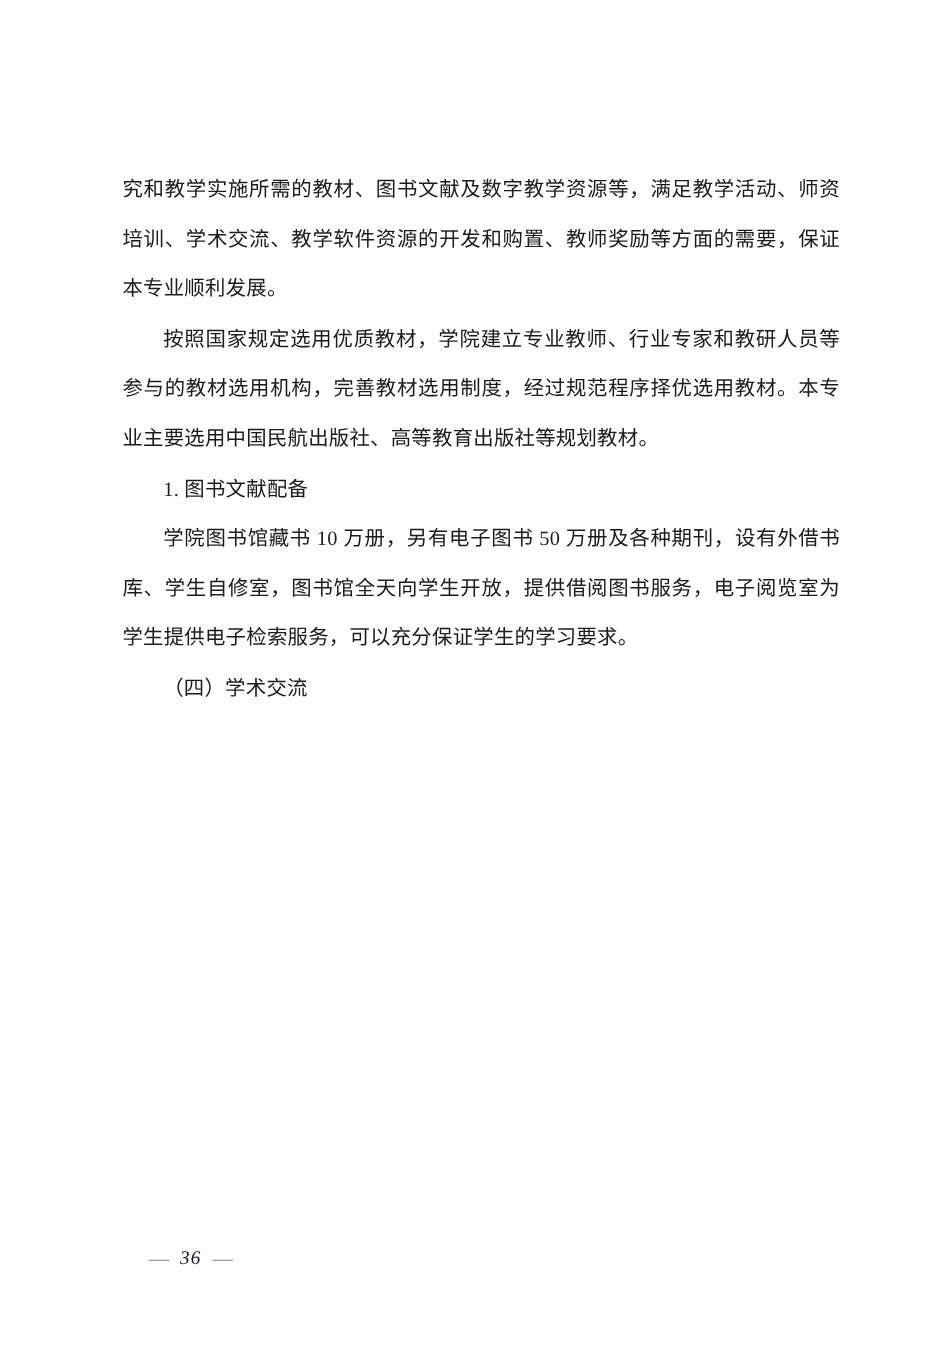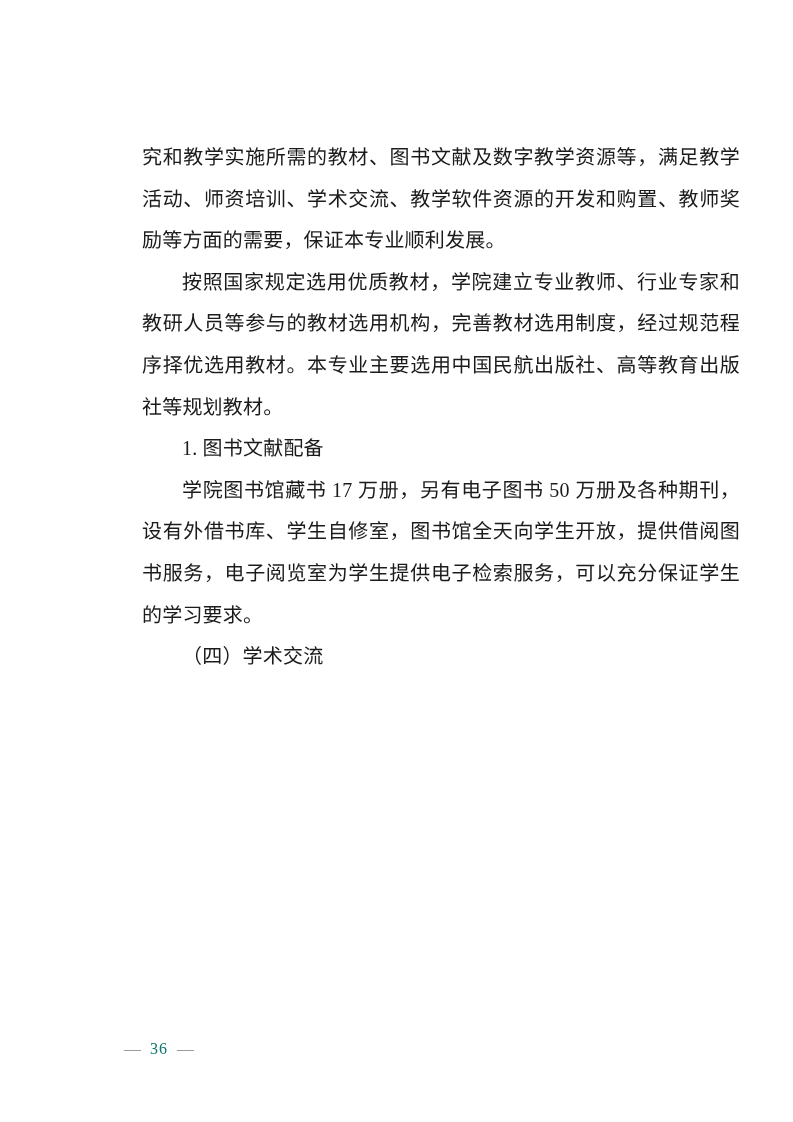--- a/index.html
+++ b/index.html
@@ -14,25 +14,24 @@
     background: #ffffff;
     overflow: hidden;
     font-family: "Liberation Serif", "DejaVu Serif", serif;
     color: #1b1b1b;
   }
   .content {
     position: absolute;
     left: 102px;
     top: 137px;
     width: 598px;
-    font-size: 20px;
+    font-size: 17px;
     line-height: 41.6px;
     text-align: justify;
     letter-spacing: 0.2px;
-    margin-left: 40px;
   }
   .para {
     margin: 0;
     padding: 0;
     text-indent: 2em;
   }
   .para.no-indent {
     text-indent: 0;
   }
   .section-heading {
@@ -49,38 +48,39 @@
     align-items: center;
     gap: 9px;
     font-size: 16px;
     line-height: 22px;
   }
   .footer .dash {
     color: #8a8a8a;
     font-size: 17px;
   }
   .footer .page-num {
-    color: #0f766e;
+    color: #0f172a;
     letter-spacing: 1px;
+    font-style: italic;
   }
 </style>
 </head>
 <body>
 
 <div class="page">
 
   <div class="content">
     <p class="para no-indent">究和教学实施所需的教材、图书文献及数字教学资源等，满足教学活动、师资培训、学术交流、教学软件资源的开发和购置、教师奖励等方面的需要，保证本专业顺利发展。</p>
 
 
     <p class="para">按照国家规定选用优质教材，学院建立专业教师、行业专家和教研人员等参与的教材选用机构，完善教材选用制度，经过规范程序择优选用教材。本专业主要选用中国民航出版社、高等教育出版社等规划教材。</p>
 
     <p class="para">1. 图书文献配备</p>
 
-    <p class="para">学院图书馆藏书 17 万册，另有电子图书 50 万册及各种期刊，设有外借书库、学生自修室，图书馆全天向学生开放，提供借阅图书服务，电子阅览室为学生提供电子检索服务，可以充分保证学生的学习要求。</p>
+    <p class="para">学院图书馆藏书 10 万册，另有电子图书 50 万册及各种期刊，设有外借书库、学生自修室，图书馆全天向学生开放，提供借阅图书服务，电子阅览室为学生提供电子检索服务，可以充分保证学生的学习要求。</p>
 
 
 
     <p class="section-heading">（四）学术交流</p>
 
   </div>
 
   <div class="footer">
     <span class="dash">—</span>
     <span class="page-num">36</span>

